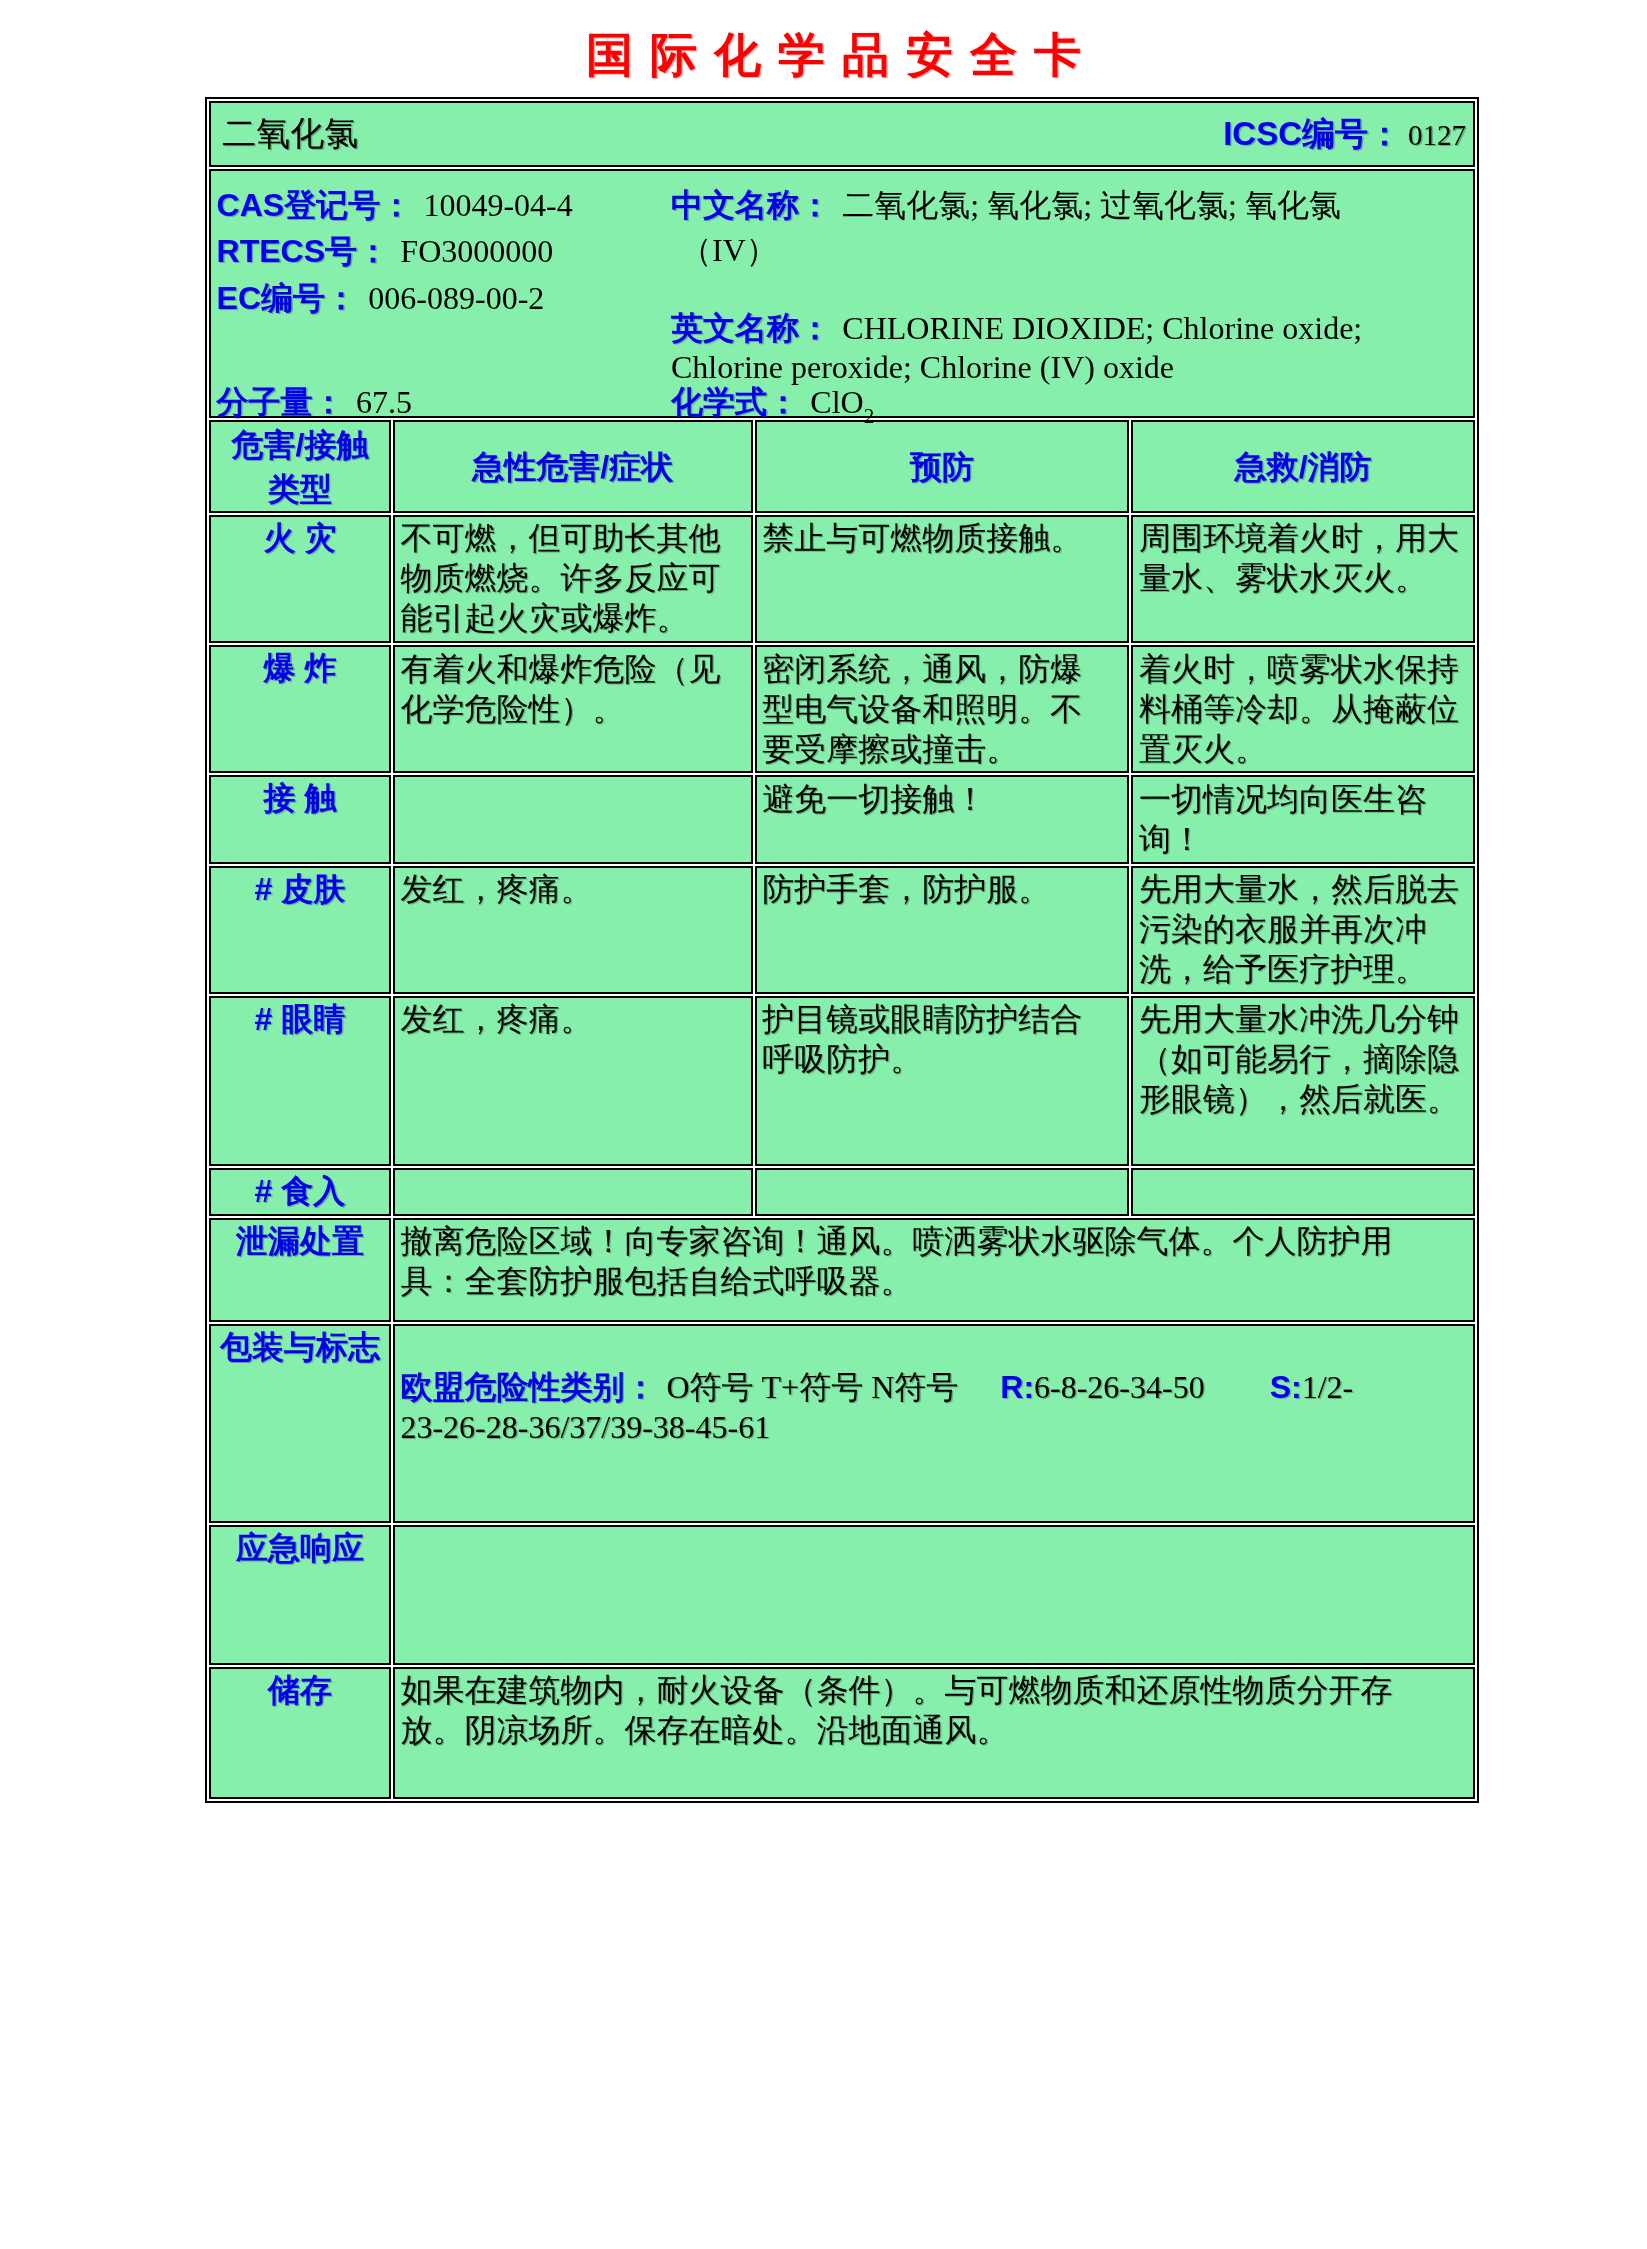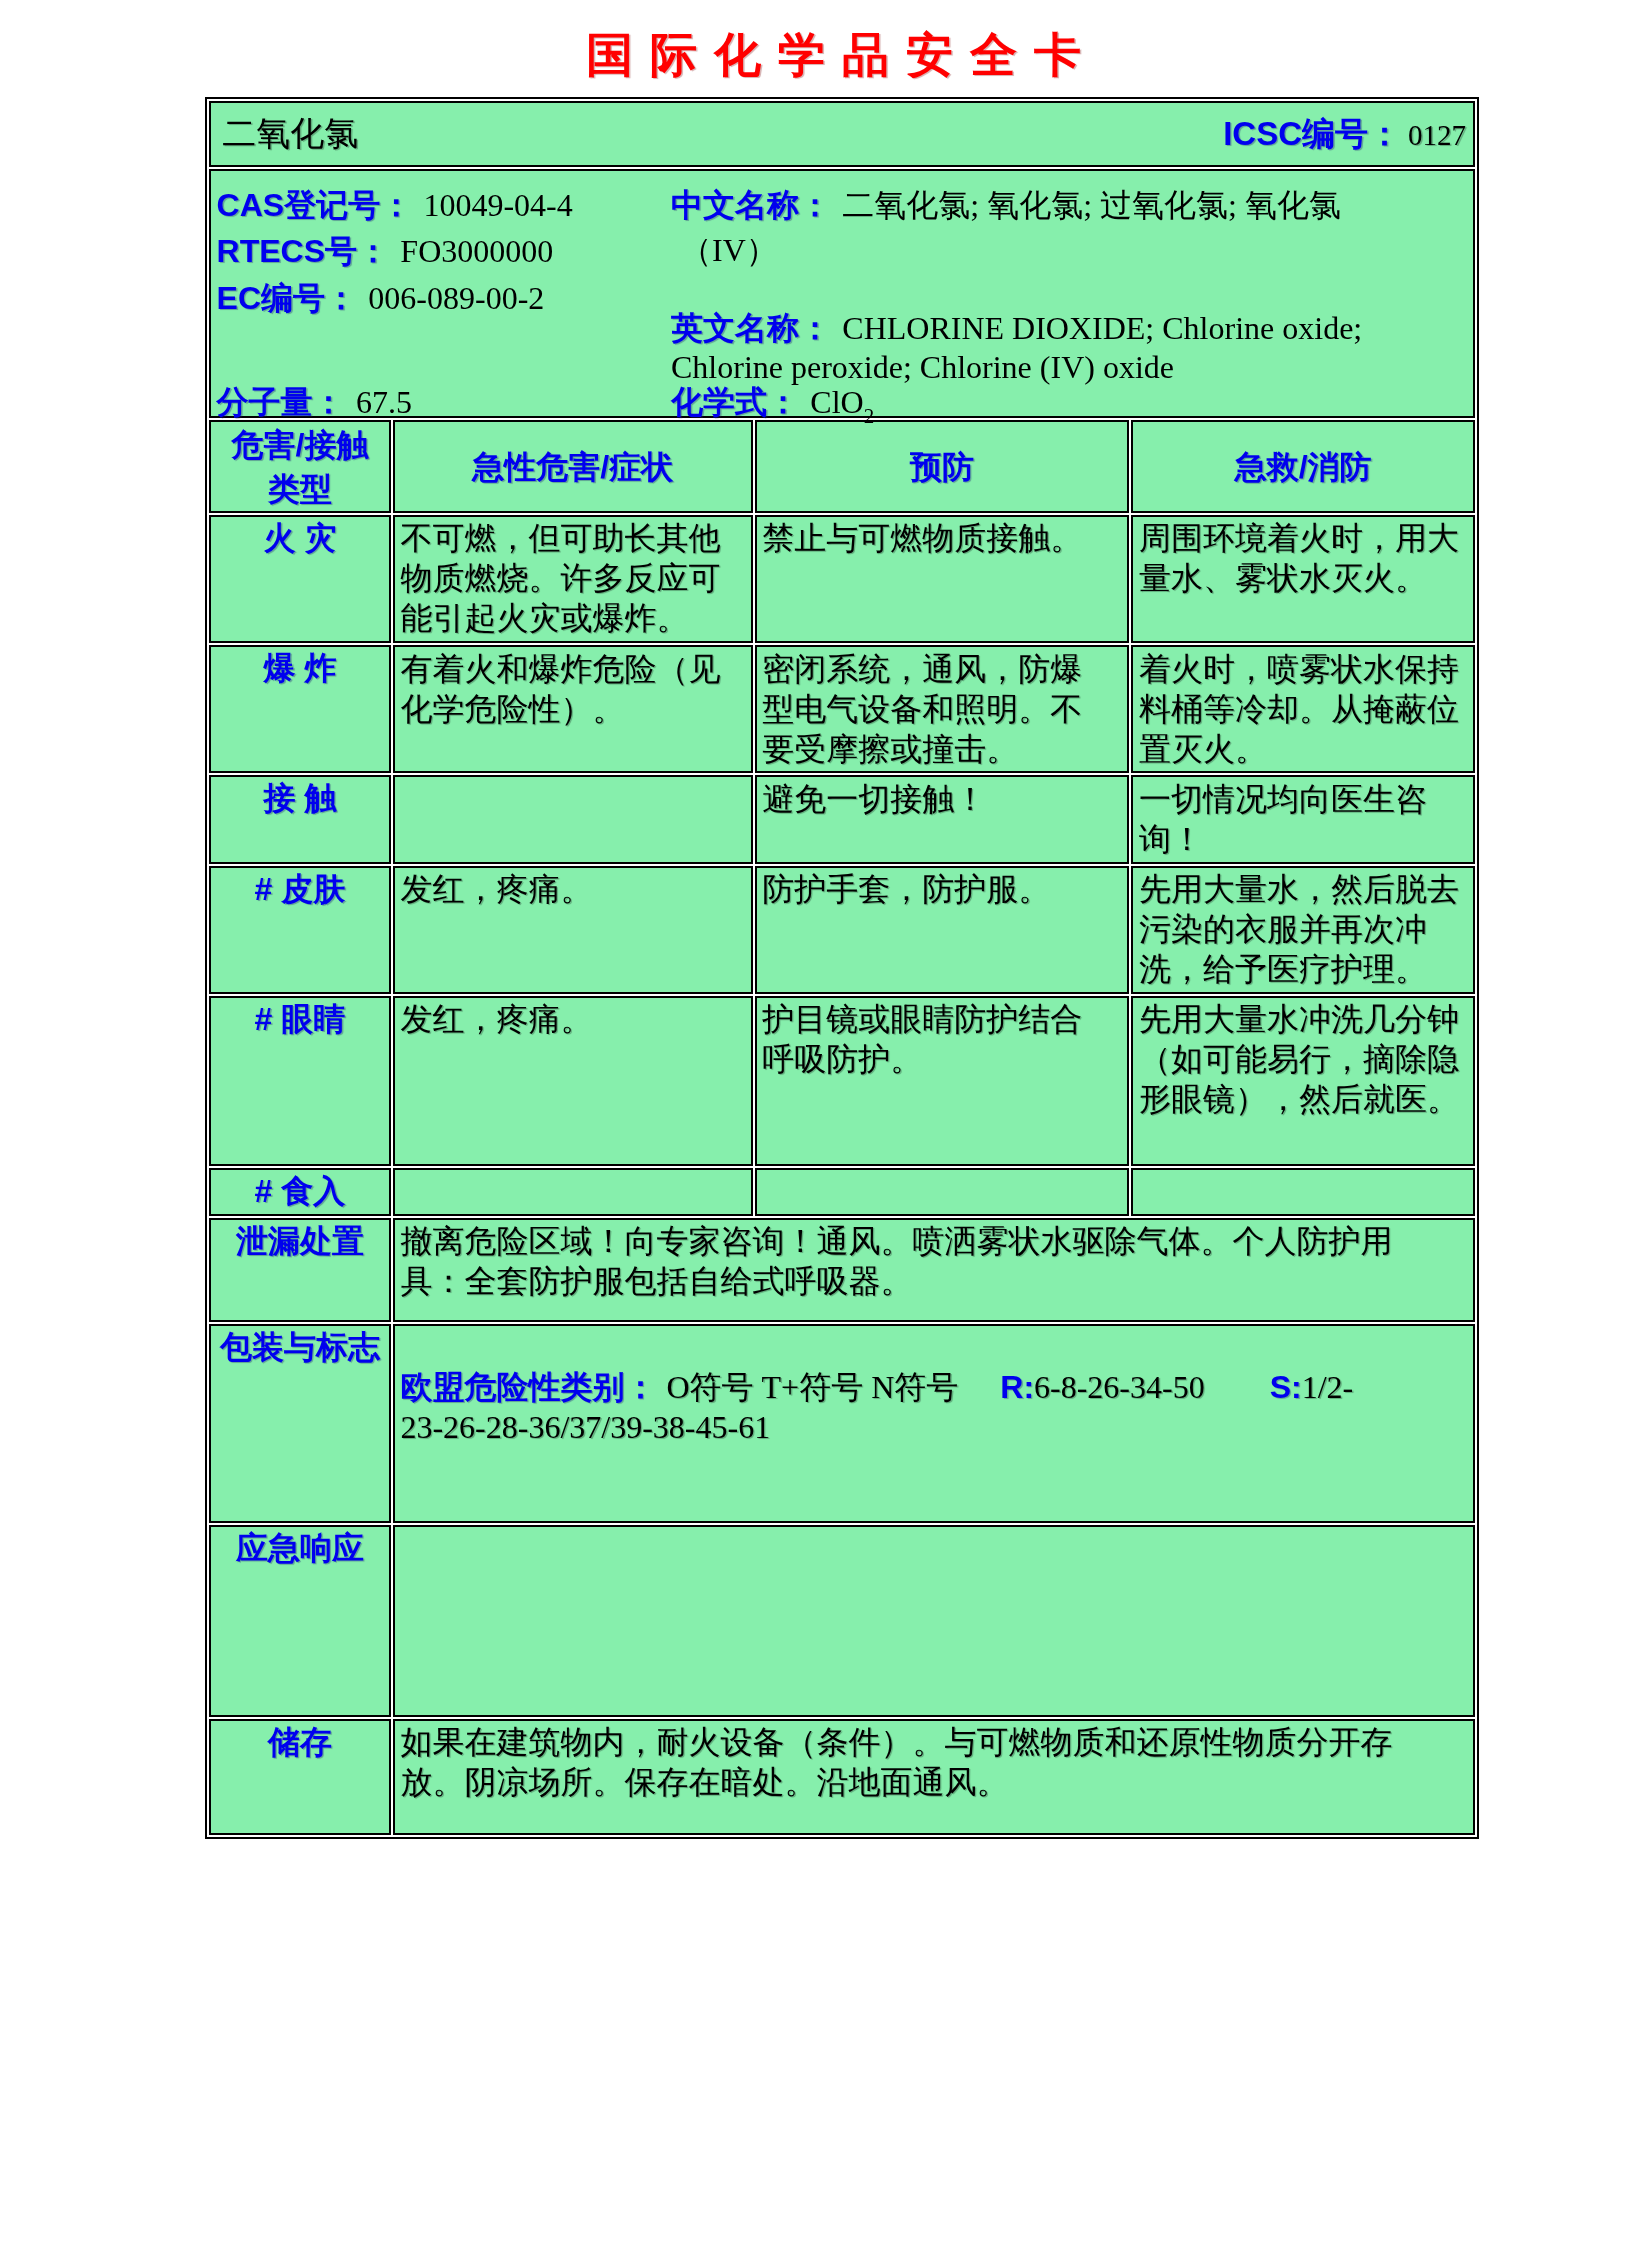--- a/index.html
+++ b/index.html
@@ -35,22 +35,22 @@
   tr.r-head  td { height: 93px; vertical-align: middle; }
   tr.r-fire      td { height: 117px; }
   tr.r-explosion td { height: 126px; }
   tr.r-contact   td { height: 80px; }
   tr.r-inhale    td { height: 161px; }
   tr.r-skin      td { height: 116px; }
   tr.r-eyes      td { height: 170px; }
   tr.r-ingest    td { height: 44px;  }
   tr.r-spill     td { height: 104px; }
   tr.r-pack      td { height: 199px; }
-  tr.r-emerg     td { height: 192px; }
-  tr.r-store     td { height: 116px; }
+  tr.r-emerg     td { height: 140px; }
+  tr.r-store     td { height: 132px; }
 
   .blue { color: #0000ee; font-family: "Liberation Sans", "DejaVu Sans", sans-serif;
           font-weight: bold; text-shadow: 1.4px 1.4px 0.7px rgba(30,30,110,0.35); }
   .body-text, .body-cell {
     font-size: 32px; line-height: 40px; color: #000;
     text-shadow: 1.4px 1.4px 0.7px rgba(0,0,0,0.28);
   }
   .body-cell { white-space: pre-line; padding: 1.4px 5.6px 2.8px 5.6px; }
   .label-cell { text-align: center; vertical-align: middle; font-size: 32px;
                 white-space: nowrap; }

